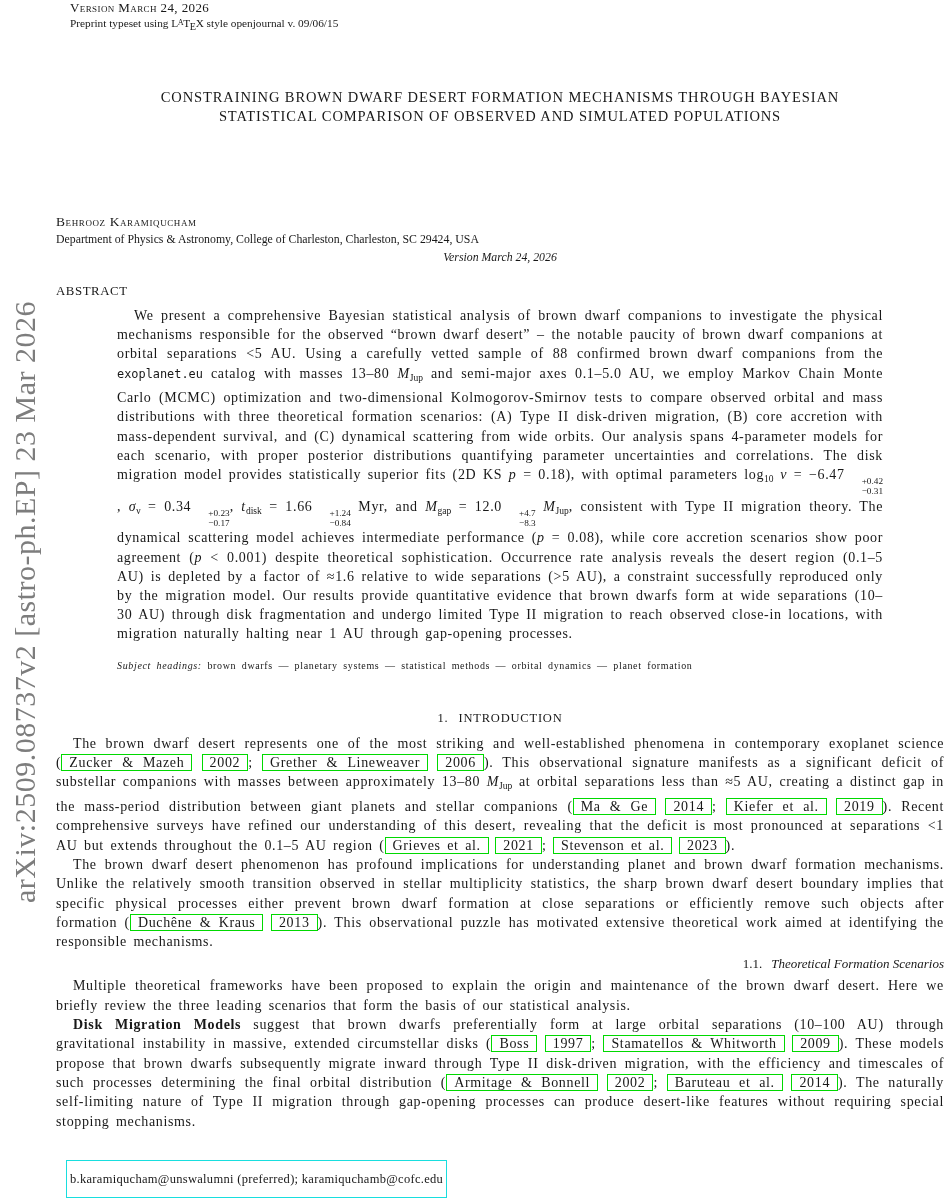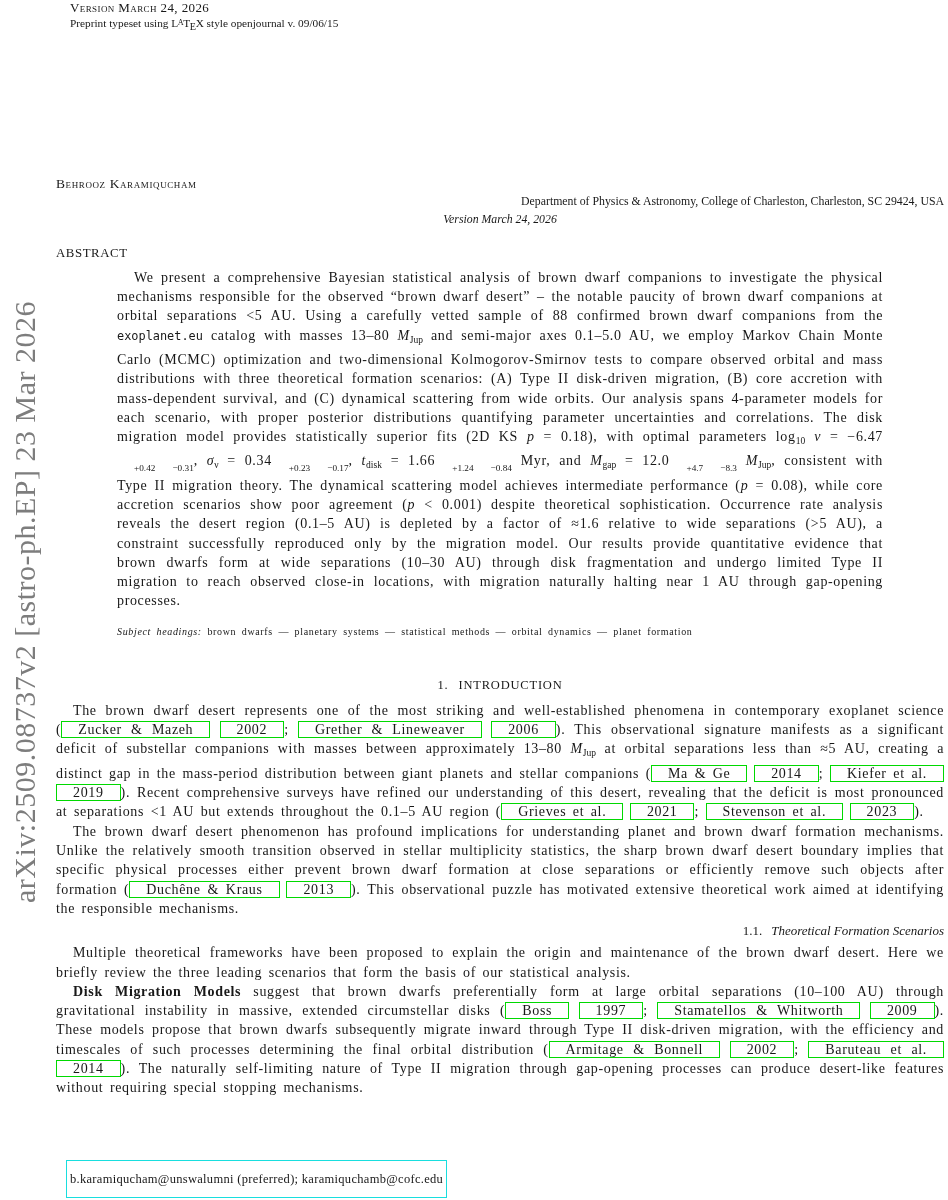--- a/index.html
+++ b/index.html
@@ -13,66 +13,67 @@
   .hdr{position:absolute;left:70px;top:1px;line-height:13px;}
   .hdr .l1{font-variant:small-caps;font-size:13px;letter-spacing:0.4px;}
   .hdr .l2{font-size:11.3px;margin-top:2px;}
   .s-lx-a{font-size:0.72em;vertical-align:0.28em;margin:0 -0.05em;}
   .s-lx-e{font-size:0.9em;vertical-align:-0.22em;margin:0 -0.04em;}
 
   .col{position:absolute;left:56px;top:88px;width:888px;}
   .title{font-size:14.5px;font-weight:400;line-height:19px;text-align:center;
          margin:0 auto;max-width:770px;letter-spacing:0.9px;}
   .author{margin-top:88px;text-align:left;font-variant:small-caps;font-size:13.5px;letter-spacing:0.6px;}
-  .affil{margin-top:2px;text-align:right;font-size:11.8px;}
+  .affil{margin-top:2px;text-align:left;font-size:11.8px;}
   .vdate{margin-top:3px;text-align:center;font-size:11.8px;font-style:italic;}
   .abs-head{margin-top:19px;text-align:left;font-size:12.8px;letter-spacing:0.6px;}
 
   .abstract{margin:7px auto 0;width:766px;font-size:14px;line-height:19.2px;
             text-align:justify;text-indent:17px;letter-spacing:0.65px;word-spacing:2.4px;}
   .subject{margin:12px auto 0;width:766px;font-size:10px;line-height:19.2px;
            padding-left:92px;text-indent:-92px;box-sizing:border-box;
            letter-spacing:0.65px;word-spacing:2.4px;}
   .subject .lbl{font-style:italic;}
 
   .sec-head{margin-top:36px;margin-bottom:8px;text-align:center;font-size:12.5px;letter-spacing:0.8px;}
   .sec-head .num{margin-right:10px;}
   .subsec-head{margin-top:5px;margin-bottom:4px;text-align:right;font-size:13px;}
   .subsec-head .num{margin-right:9px;}
   .subsec-head .t{font-style:italic;}
 
   .body{margin:0;font-size:14px;line-height:19.3px;text-align:justify;
         letter-spacing:0.65px;word-spacing:2.4px;}
   .ind{text-indent:17px;}
 
-  .s-cite{border:1.5px solid #00d900;padding:0 16px;}
+  .s-cite{border:1.5px solid #00d900;padding:0 7px;}
   .s-tt{font-family:"DejaVu Sans Mono",monospace;font-size:0.85em;letter-spacing:0;}
   .s-b{font-weight:bold;}
   .s-i,.s-mi{font-style:italic;}
   .s-sub{font-size:0.68em;vertical-align:-0.35em;letter-spacing:0;}
-  .supsub{display:inline-flex;font-size:0.66em;line-height:1.12;
+  .supsub{display:inline-flex;flex-direction:column;font-size:0.66em;line-height:1.12;
           vertical-align:-0.55em;letter-spacing:0;text-align:center;}
   .supsub>span{display:block;}
 
   .footnote{position:absolute;left:66px;top:1172px;font-size:12.5px;letter-spacing:0.3px;}
   .email-box{border:1.5px solid #18dede;padding:11px 3px;}
 </style>
 </head>
 <body>
 
 <div class="page">
 
   <div class="stamp">arXiv:2509.08737v2  [astro-ph.EP]  23 Mar 2026</div>
 
   <div class="hdr">
     <div class="l1">Version March 24, 2026</div>
     <div class="l2"><span>Preprint typeset using L</span><span class="s-lx-a">A</span><span>T</span><span class="s-lx-e">E</span><span>X style openjournal v. 09/06/15</span></div>
   </div>
 
   <div class="col">
+    <h1 class="title">CONSTRAINING BROWN DWARF DESERT FORMATION MECHANISMS THROUGH BAYESIAN STATISTICAL COMPARISON OF OBSERVED AND SIMULATED POPULATIONS</h1>
 
     <div class="author">Behrooz Karamiqucham</div>
     <div class="affil">Department of Physics &amp; Astronomy, College of Charleston, Charleston, SC 29424, USA</div>
     <div class="vdate">Version March 24, 2026</div>
 
     <div class="abs-head">ABSTRACT</div>
     <p class="abstract"><span>We present a comprehensive Bayesian statistical analysis of brown dwarf companions to investigate the physical mechanisms responsible for the observed “brown dwarf desert” – the notable paucity of brown dwarf companions at orbital separations &lt;5 AU. Using a carefully vetted sample of 88 confirmed brown dwarf companions from the </span><span class="s-tt">exoplanet.eu</span><span> catalog with masses 13–80 </span><span class="s-mi">M</span><span class="s-sub">Jup</span><span> and semi-major axes 0.1–5.0 AU, we employ Markov Chain Monte Carlo (MCMC) optimization and two-dimensional Kolmogorov-Smirnov tests to compare observed orbital and mass distributions with three theoretical formation scenarios: (A) Type II disk-driven migration, (B) core accretion with mass-dependent survival, and (C) dynamical scattering from wide orbits. Our analysis spans 4-parameter models for each scenario, with proper posterior distributions quantifying parameter uncertainties and correlations. The disk migration model provides statistically superior fits (2D KS </span><span class="s-mi">p</span><span> = 0.18), with optimal parameters log</span><span class="s-sub">10</span><span> </span><span class="s-mi">ν</span><span> = −6.47</span><span class="supsub">
           <span>+0.42</span>
           <span>−0.31</span>
         </span><span>, </span><span class="s-mi">σ</span><span class="s-sub">ν</span><span> = 0.34</span><span class="supsub">

